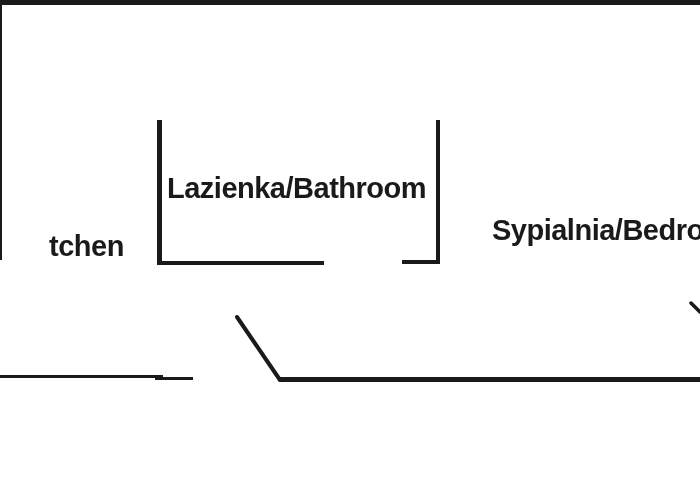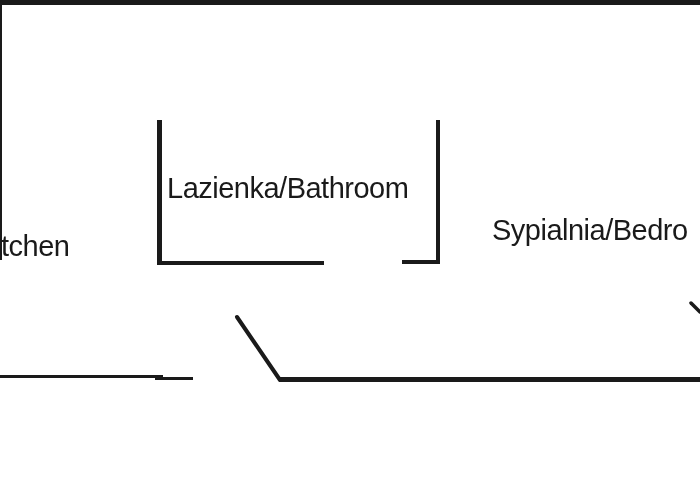--- a/index.html
+++ b/index.html
@@ -37,30 +37,30 @@
     position: absolute;
     left: 0; top: 0;
     width: 700px; height: 500px;
     pointer-events: none;
   }
   .door-overlay line { stroke: var(--ink); }
 
   .room-label {
     position: absolute;
     color: var(--ink);
-    font-weight: 400;
+    font-weight: 700;
     font-size: 29px;
     letter-spacing: -0.5px;
     line-height: 1;
     white-space: nowrap;
     text-align: center;
   }
   .label-bathroom { left: 167px; top: 174px; }
   .label-bedroom  { left: 492px; top: 216px; }
-  .label-kitchen  { left: 1px;   top: 232px; }
+  .label-kitchen  { left: 1px;   top: 232px; padding-left: 48px; }
 </style>
 </head>
 <body>
 
 <div class="floor-plan">
 
   <div class="wall wall-top"></div>
   <div class="wall wall-left"></div>
 
   <div class="wall wall-bath-left"></div>

